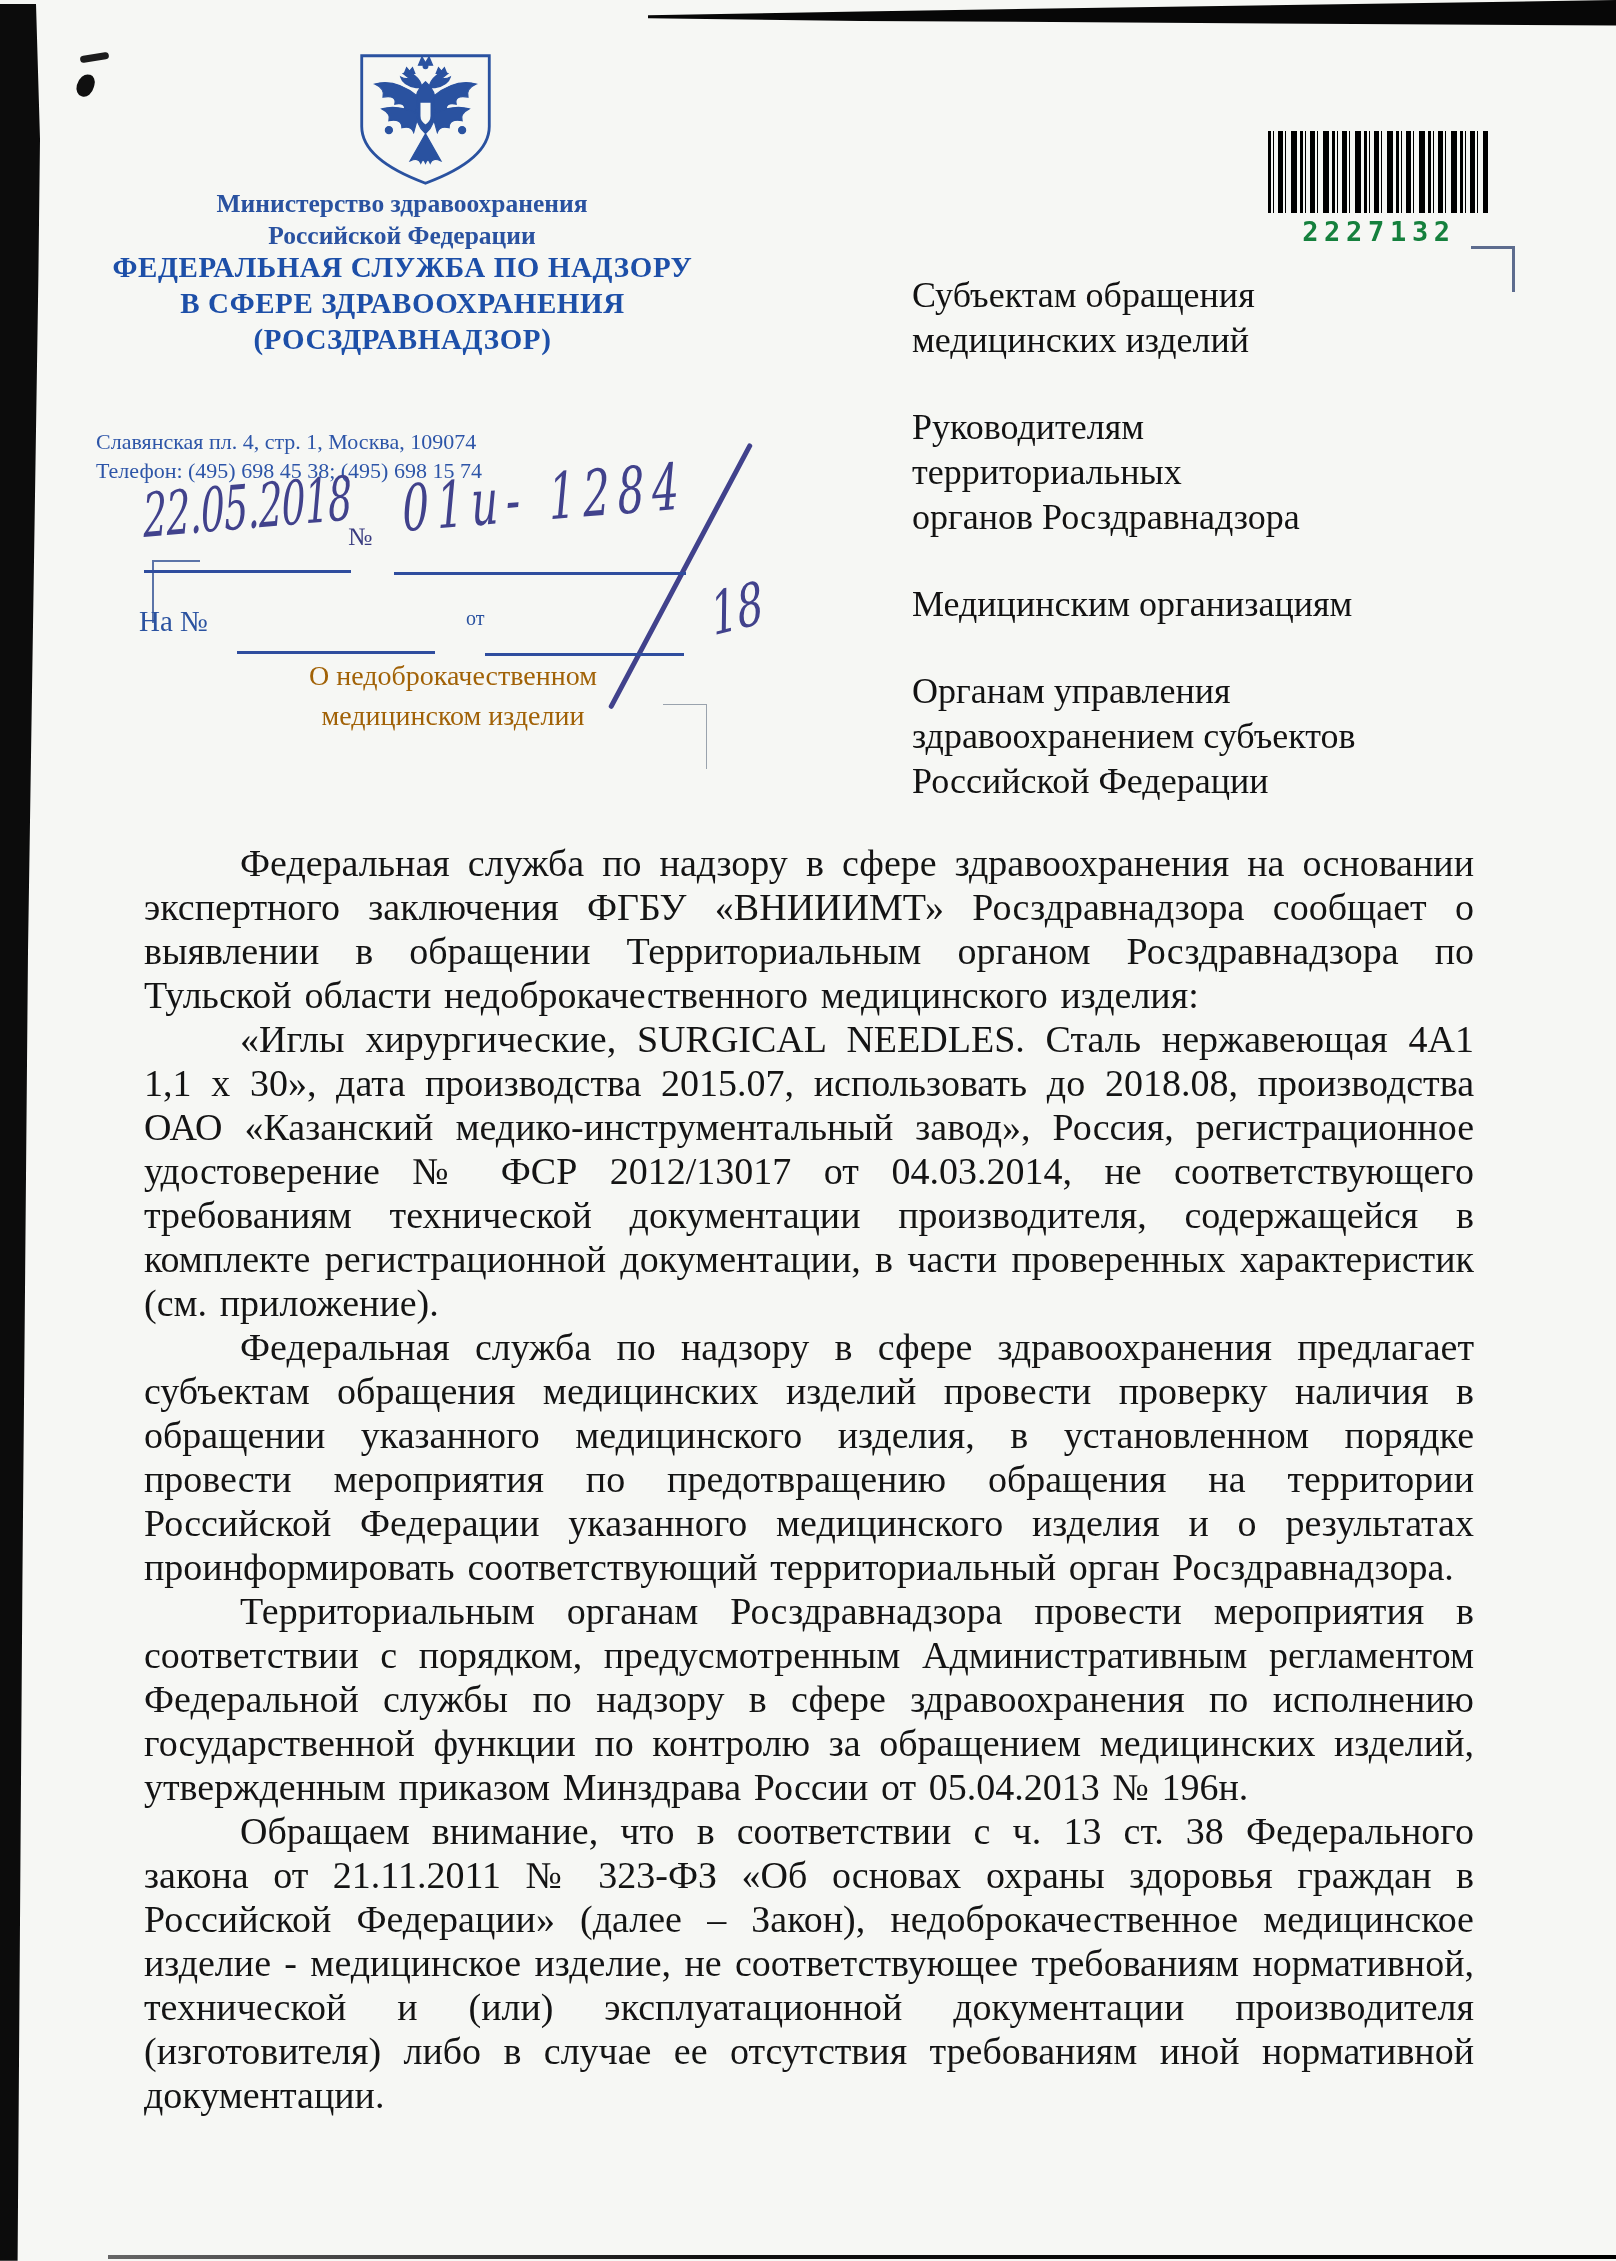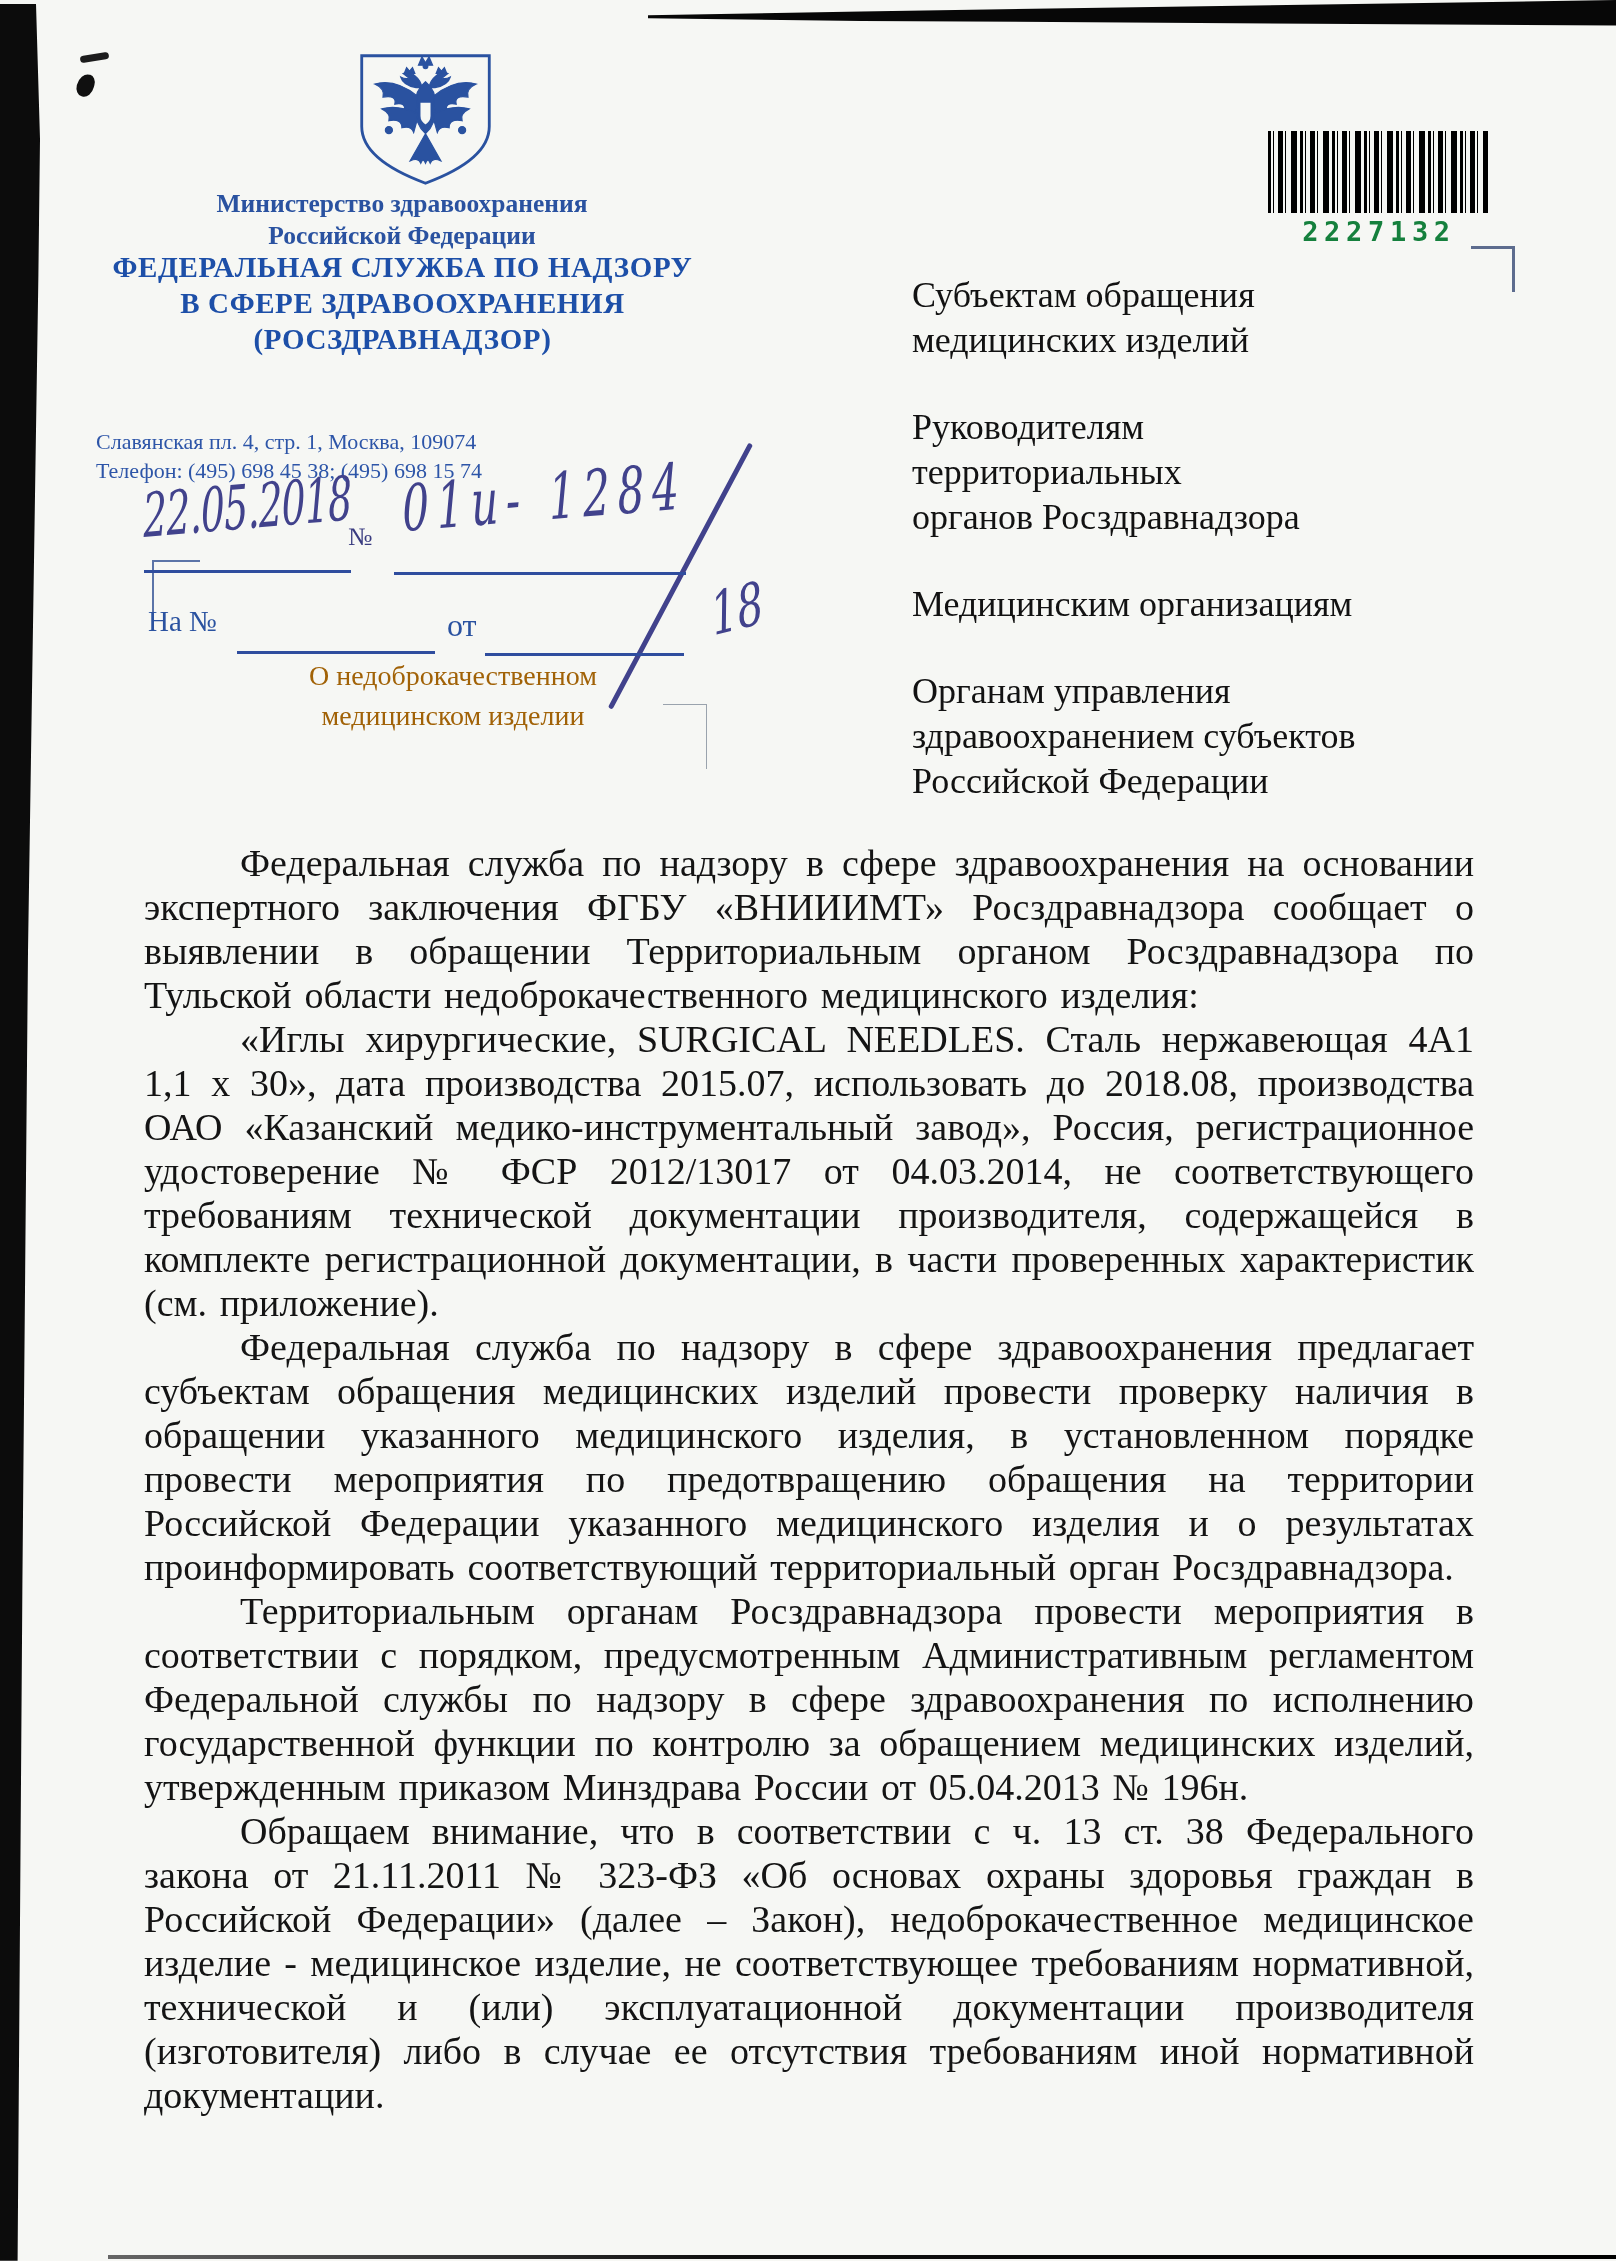--- a/index.html
+++ b/index.html
@@ -84,22 +84,22 @@
   }
   .num-sign{
     position:absolute; left:348px; top:522px; font-size:25.5px; color:#3a3c80;
   }
   .rule{position:absolute; height:2.6px; background:#2f4d9e;}
   .rule-date{left:144px; top:570px; width:207px;}
   .rule-number{left:394px; top:572px; width:292px;}
   .rule-reply{left:237px; top:651px; width:198px;}
   .rule-from{left:485px; top:653px; width:199px;}
   .lbl-blue{position:absolute; font-size:29px; color:#2a52a0;}
-  .lbl-reply{left:148px; top:605px;}
-  .lbl-from{left:447px; top:607px; font-size:32px;}
+  .lbl-reply{left:139px; top:605px;}
+  .lbl-from{left:466px; top:607px; font-size:20px;}
   
   .subject{
     position:absolute; left:268px; top:656px; width:370px; text-align:center;
     font-size:28px; line-height:40px; color:#a16207;
   }
   
   .addressees{
     position:absolute; left:912px; top:273px; width:600px; text-align:left;
     font-size:36px; line-height:45px; color:#121212;
   }

